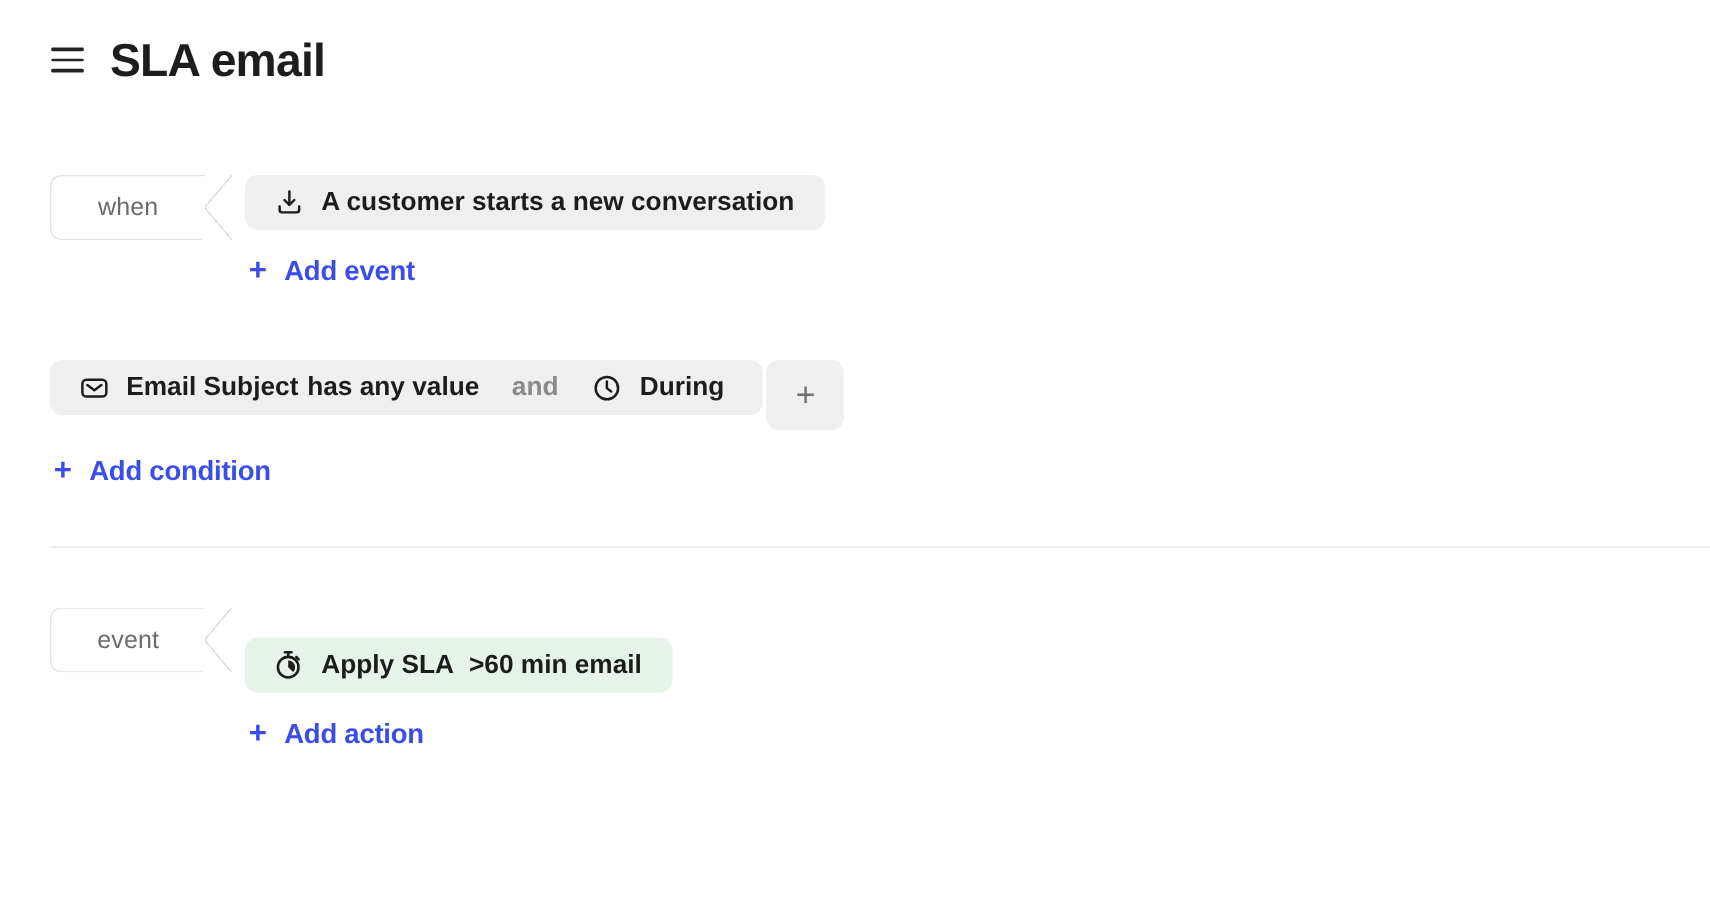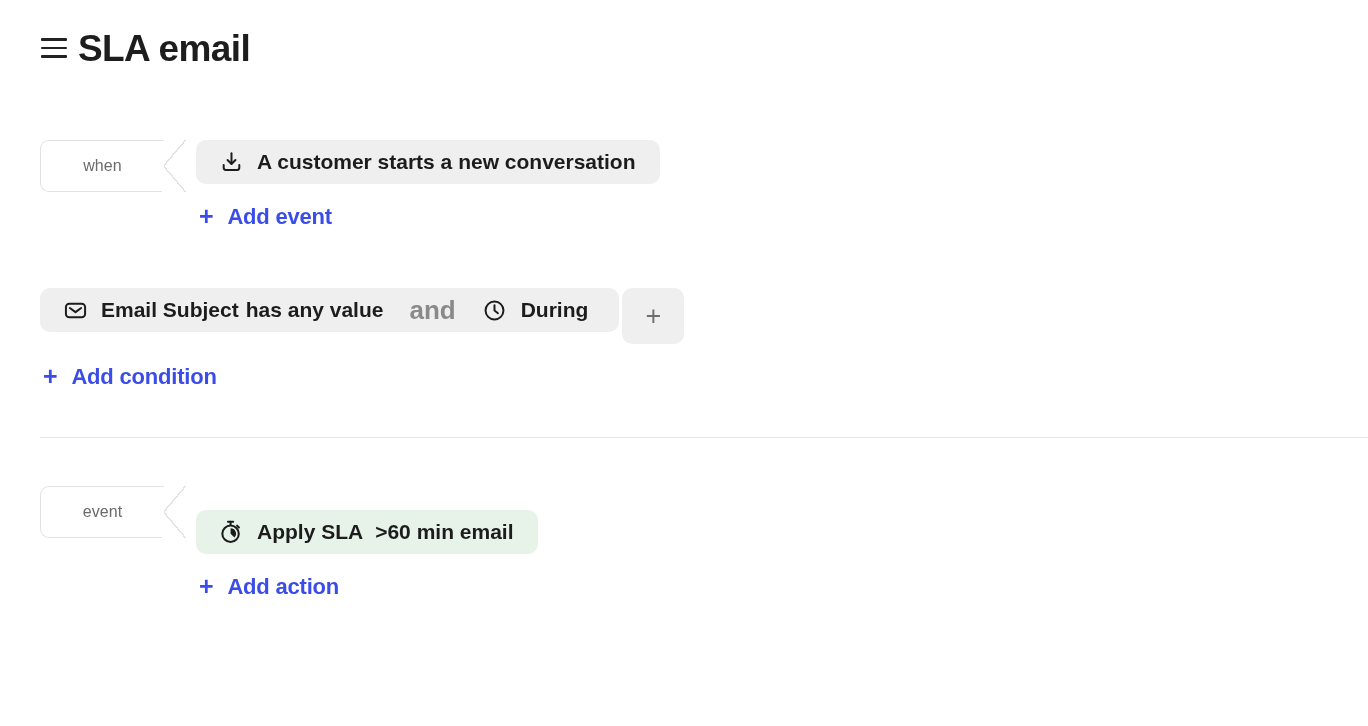--- a/index.html
+++ b/index.html
@@ -16,21 +16,21 @@
     position: relative;
     width: 1368px;
     height: 726px;
     overflow: hidden;
   }
 
   
   .header {
     display: flex;
     align-items: center;
-    gap: 8px;
+    gap: 18px;
     padding: 18px 0 0 38px;
     height: 78px;
   }
 
   .hamburger {
     width: 32px;
     height: 32px;
     display: flex;
     flex-direction: column;
     justify-content: center;
@@ -78,21 +78,21 @@
     display: inline-flex;
     align-items: center;
     justify-content: center;
     width: 124px;
     height: 52px;
     border: 1.4px solid #e2e2e2;
     border-right: none;
     border-radius: 9px 0 0 9px;
     background: #ffffff;
     color: #6b6b6b;
-    font-size: 16px;
+    font-size: 20px;
     font-weight: normal;
     letter-spacing: 0.1px;
   }
   .tag::after {
     content: "";
     position: absolute;
     right: -22px;
     top: -1.4px;
     width: 22px;
     height: 52px;
@@ -150,21 +150,21 @@
   .strong { font-weight: bold; }
   .normal { font-weight: bold; }
   .sp { display: inline-block; width: 7px; }
   .sp-wide { display: inline-block; width: 12px; }
 
   .op {
     display: inline-flex;
     align-items: center;
     color: #8a8a8a;
     font-weight: bold;
-    font-size: 26px;
+    font-size: 21px;
     padding: 0 26px;
   }
 
   .chip-plus {
     display: inline-flex;
     align-items: center;
     justify-content: center;
     background: #efefef;
     border-radius: 10px;
     height: 56px;

